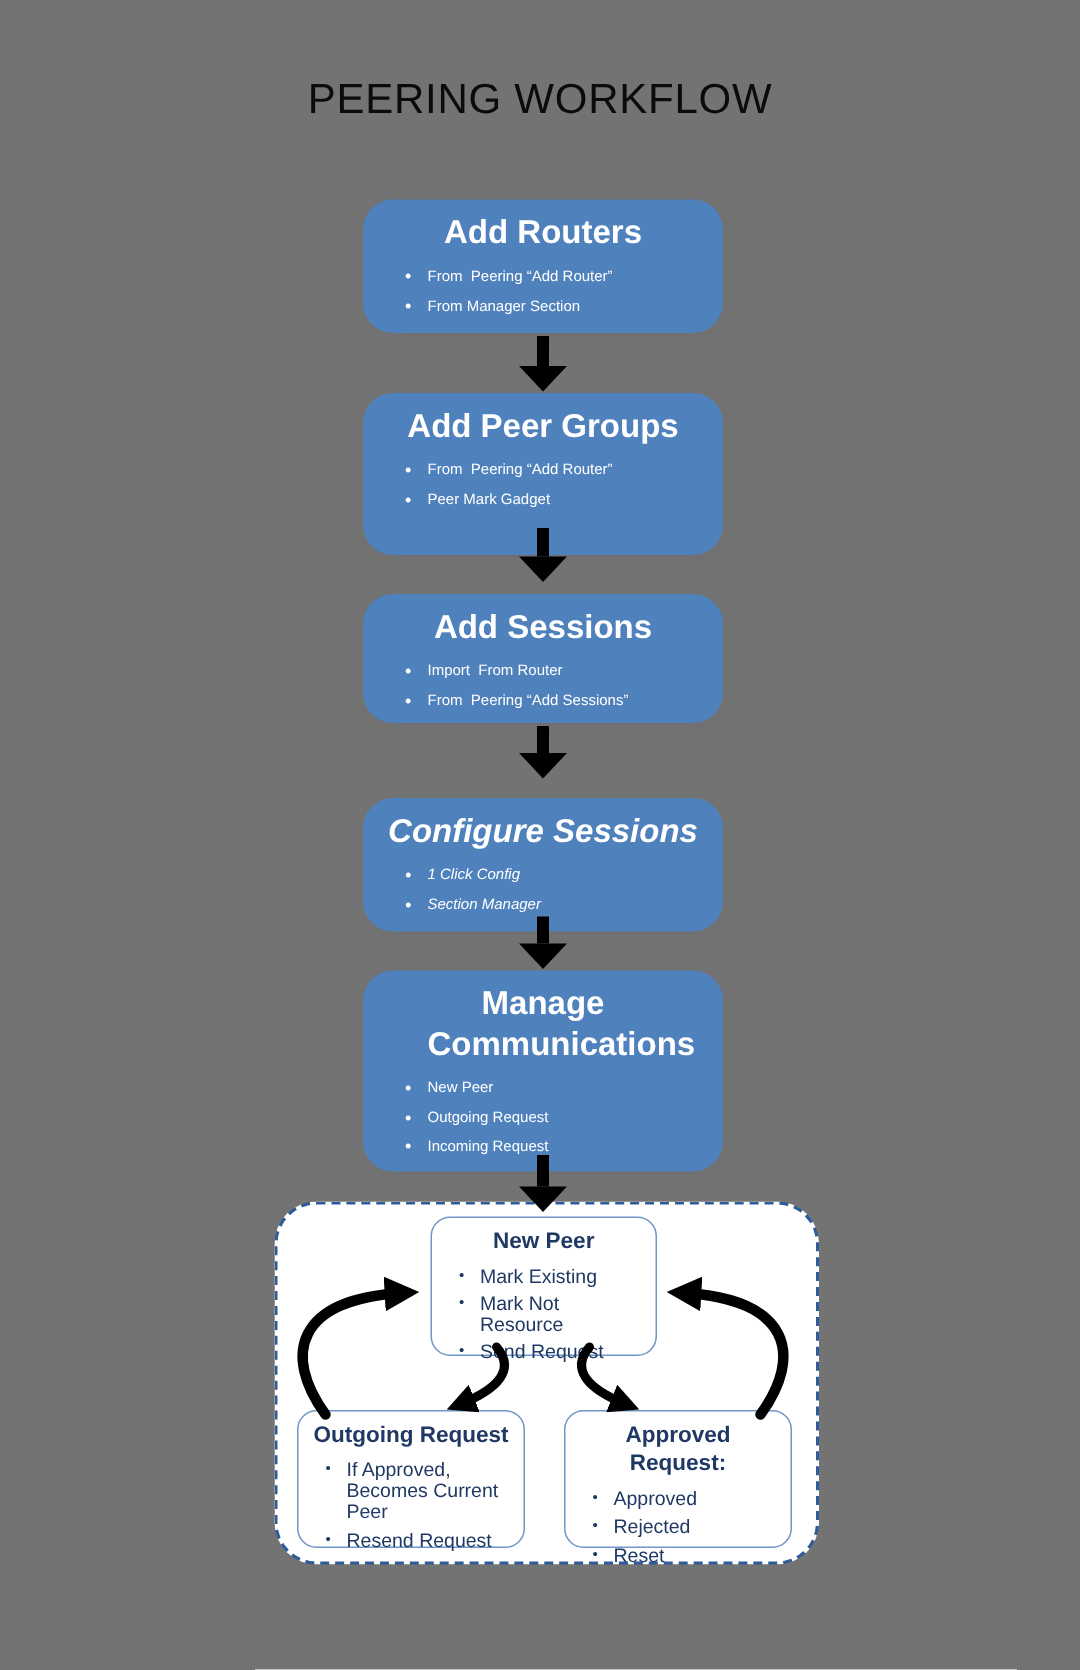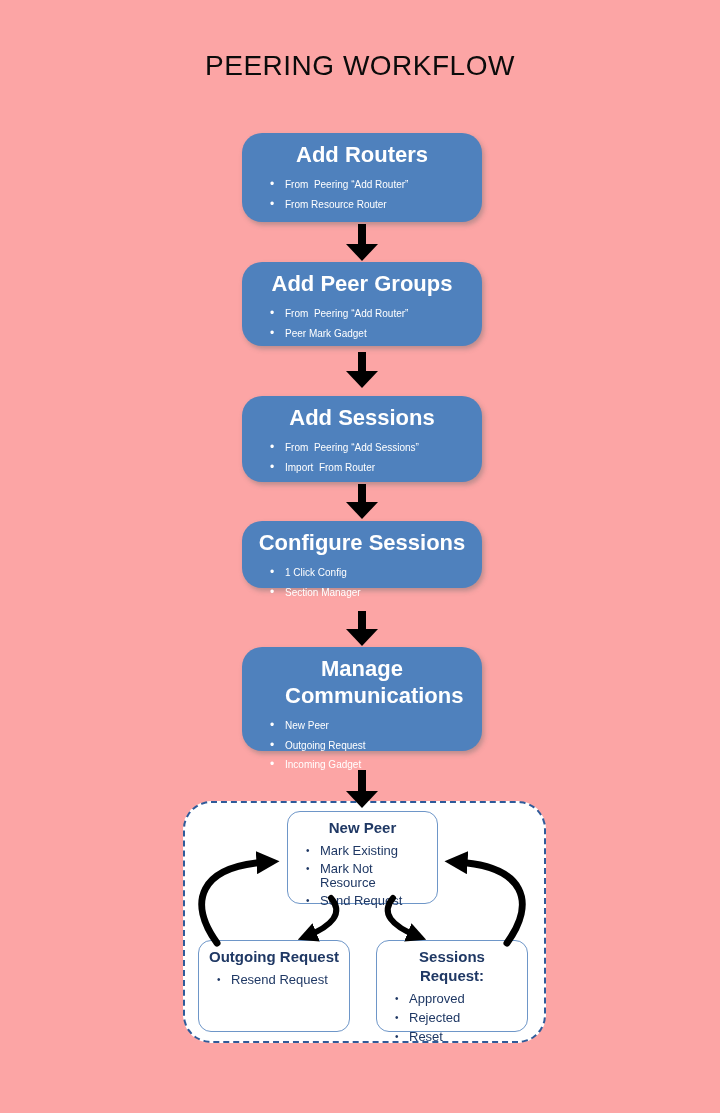--- a/index.html
+++ b/index.html
@@ -5,21 +5,21 @@
   html, body {
     margin: 0;
     padding: 0;
     background: #ffffff;
     font-family: "Liberation Sans", sans-serif;
   }
   .canvas {
     position: relative;
     width: 720px;
     height: 1113px;
-    background: #fca5a5;
+    background: #737373;
     overflow: hidden;
   }
   .page-title {
     position: absolute;
     top: 50px;
     left: 0;
     width: 720px;
     text-align: center;
     font-size: 28px;
     font-weight: 400;
@@ -128,77 +128,78 @@
 <body>
 
 <div class="canvas">
 
   <h1 class="page-title">PEERING WORKFLOW</h1>
 
   <div class="flow-box" style="top:133px; height:89px;">
     <div class="fb-title">Add Routers</div>
     <ul>
       <li>From  Peering “Add Router”</li>
-      <li>From Resource Router</li>
-    </ul>
-  </div>
-
-  <div class="flow-box" style="top:262px; height:84px;">
+      <li>From Manager Section</li>
+    </ul>
+  </div>
+
+  <div class="flow-box" style="top:262px; height:108px;">
     <div class="fb-title">Add Peer Groups</div>
     <ul>
       <li>From  Peering “Add Router”</li>
       <li>Peer Mark Gadget</li>
     </ul>
   </div>
 
   <div class="flow-box" style="top:396px; height:86px;">
     <div class="fb-title">Add Sessions</div>
     <ul>
+      <li>Import  From Router</li>
       <li>From  Peering “Add Sessions”</li>
-      <li>Import  From Router</li>
-    </ul>
-  </div>
-
-  <div class="flow-box" style="top:521px; height:67px;">
+    </ul>
+  </div>
+
+  <div class="flow-box" style="top:532px; height:89px;font-style:italic;">
     <div class="fb-title">Configure Sessions</div>
     <ul>
       <li>1 Click Config</li>
       <li>Section Manager</li>
     </ul>
   </div>
 
-  <div class="flow-box" style="top:647px; height:104px;">
+  <div class="flow-box" style="top:647px; height:134px;">
     <div class="fb-title" style="padding:0 28px;">Manage Communications</div>
     <ul>
       <li>New Peer</li>
       <li>Outgoing Request</li>
-      <li>Incoming Gadget</li>
+      <li>Incoming Request</li>
     </ul>
   </div>
 
   <div class="cycle-container"></div>
 
   <div class="detail-box" id="box-new-peer">
     <div class="db-title">New Peer</div>
     <ul>
       <li>Mark Existing</li>
       <li>Mark Not Resource</li>
       <li>Send Request</li>
     </ul>
   </div>
 
   <div class="detail-box" id="box-outgoing">
     <div class="db-title">Outgoing Request</div>
     <ul>
+      <li>If Approved, Becomes Current Peer</li>
       <li>Resend Request</li>
     </ul>
   </div>
 
   <div class="detail-box" id="box-incoming">
-    <div class="db-title">Sessions Request:</div>
+    <div class="db-title">Approved Request:</div>
     <ul>
       <li>Approved</li>
       <li>Rejected</li>
       <li>Reset</li>
     </ul>
   </div>
 
   <svg class="arrow-layer" viewBox="0 0 720 1113">
     <defs>
       <marker id="curve-head" viewBox="0 0 10 10" refX="5" refY="5" markerWidth="3.3" markerHeight="3.3" orient="auto">

